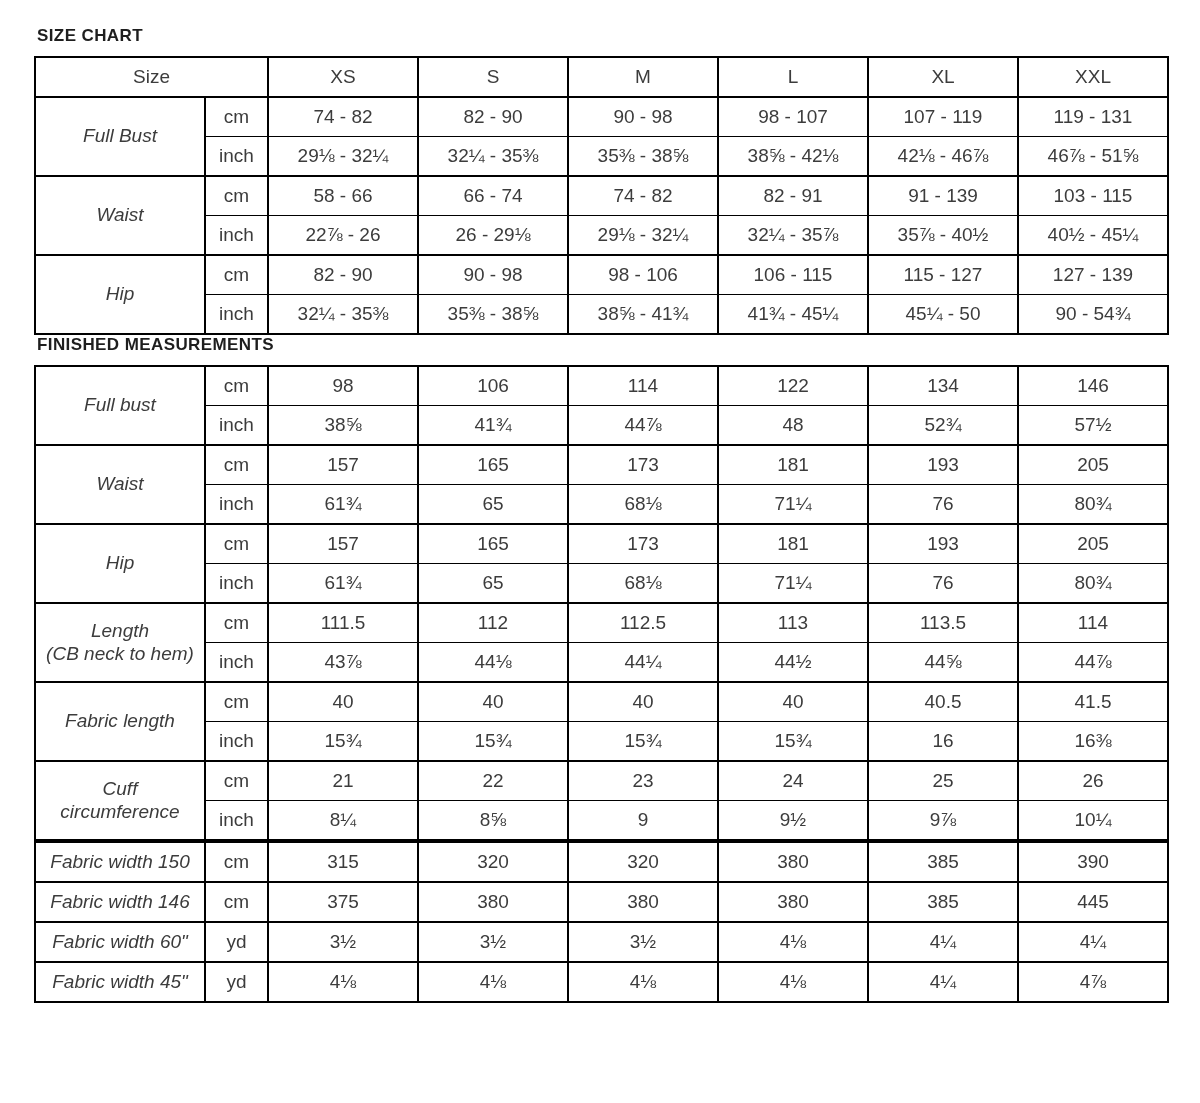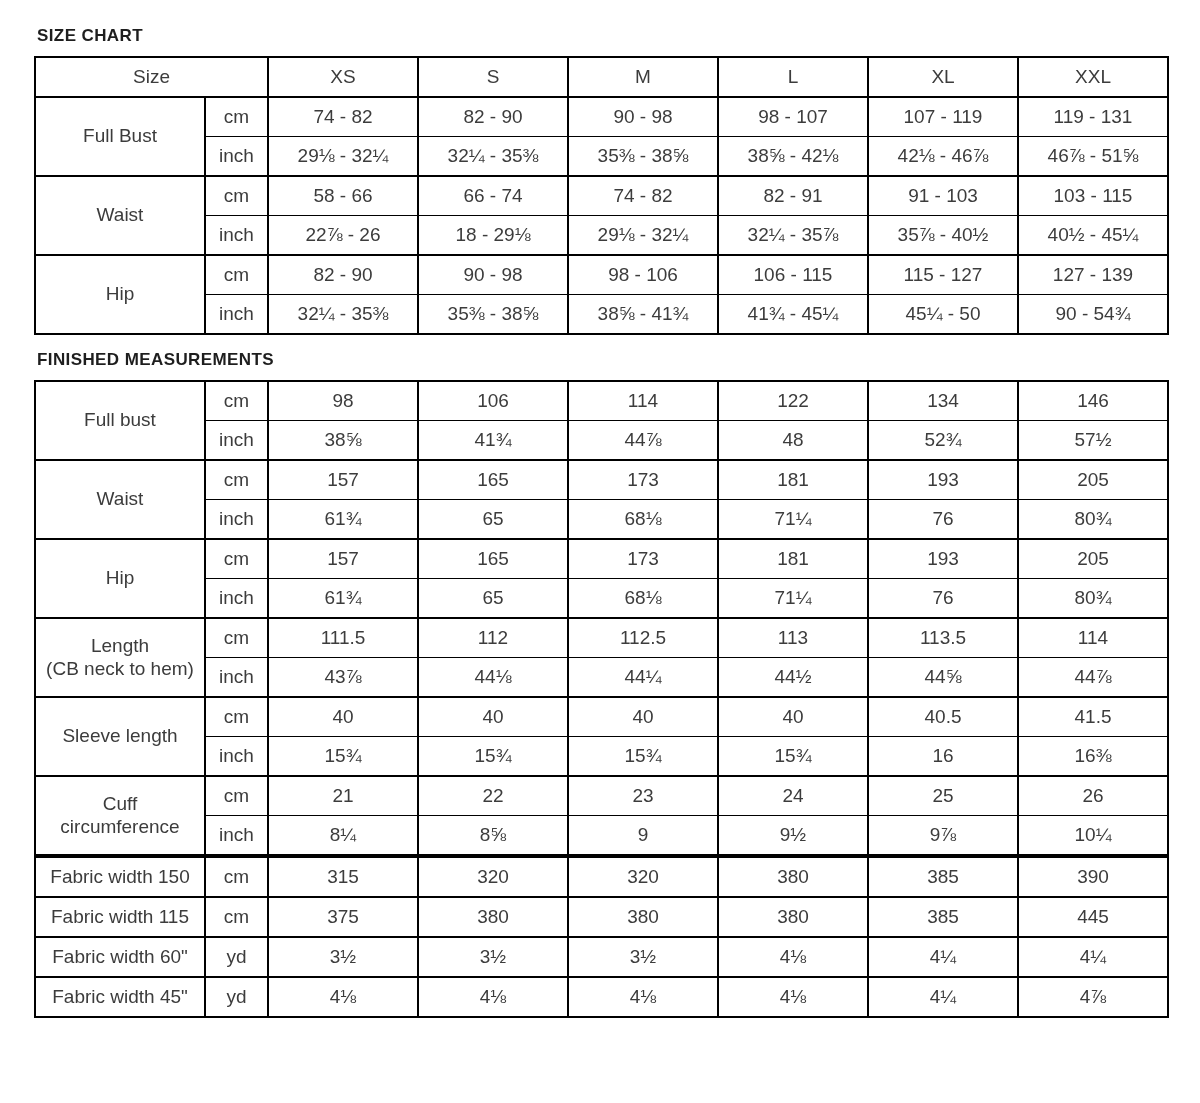--- a/index.html
+++ b/index.html
@@ -18,21 +18,20 @@
   }
   .section-title {
     font-size: 17px;
     font-weight: bold;
     color: #1e1e1e;
     letter-spacing: 0.4px;
     margin: 0 0 10px 3px;
     line-height: 20px;
   }
   .section-title.gap {
-    margin-top: 15px;
   }
   table.chart {
     border-collapse: collapse;
     table-layout: fixed;
     width: 1133px;
     margin: 0;
   }
   table.chart td, table.chart th {
     border: 2px solid #000000;
     height: 38px;
@@ -43,20 +42,21 @@
     font-weight: normal;
     color: #3c3c3c;
     overflow: hidden;
   }
   
   tr.row-cm td.thin-bottom { border-bottom-width: 1px; }
   tr.row-inch td { border-top-width: 1px; }
   td.label-cell {
     white-space: pre-line;
     line-height: 1.2;
+    font-style: italic;
   }
 </style>
 </head>
 <body>
 
 <div class="content">
 
   <h2 class="section-title">SIZE CHART</h2>
 
   <table class="chart">
@@ -101,27 +101,27 @@
           <td class="value-cell">42⅛ - 46⅞</td>
           <td class="value-cell">46⅞ - 51⅝</td>
         </tr>
         <tr class="row-cm">
           <td class="label-cell" rowspan="2">Waist</td>
           <td class="unit-cell thin-bottom">cm</td>
           <td class="value-cell thin-bottom">58 - 66</td>
           <td class="value-cell thin-bottom">66 - 74</td>
           <td class="value-cell thin-bottom">74 - 82</td>
           <td class="value-cell thin-bottom">82 - 91</td>
-          <td class="value-cell thin-bottom">91 - 103</td>
+          <td class="value-cell thin-bottom">91 - 139</td>
           <td class="value-cell thin-bottom">103 - 115</td>
         </tr>
         <tr class="row-inch">
           <td class="unit-cell">inch</td>
           <td class="value-cell">22⅞ - 26</td>
-          <td class="value-cell">18 - 29⅛</td>
+          <td class="value-cell">26 - 29⅛</td>
           <td class="value-cell">29⅛ - 32¼</td>
           <td class="value-cell">32¼ - 35⅞</td>
           <td class="value-cell">35⅞ - 40½</td>
           <td class="value-cell">40½ - 45¼</td>
         </tr>
         <tr class="row-cm">
           <td class="label-cell" rowspan="2">Hip</td>
           <td class="unit-cell thin-bottom">cm</td>
           <td class="value-cell thin-bottom">82 - 90</td>
           <td class="value-cell thin-bottom">90 - 98</td>
@@ -227,21 +227,21 @@
         <tr class="row-inch">
           <td class="unit-cell">inch</td>
           <td class="value-cell">43⅞</td>
           <td class="value-cell">44⅛</td>
           <td class="value-cell">44¼</td>
           <td class="value-cell">44½</td>
           <td class="value-cell">44⅝</td>
           <td class="value-cell">44⅞</td>
         </tr>
         <tr class="row-cm">
-          <td class="label-cell" rowspan="2">Sleeve length</td>
+          <td class="label-cell" rowspan="2">Fabric length</td>
           <td class="unit-cell thin-bottom">cm</td>
           <td class="value-cell thin-bottom">40</td>
           <td class="value-cell thin-bottom">40</td>
           <td class="value-cell thin-bottom">40</td>
           <td class="value-cell thin-bottom">40</td>
           <td class="value-cell thin-bottom">40.5</td>
           <td class="value-cell thin-bottom">41.5</td>
         </tr>
         <tr class="row-inch">
           <td class="unit-cell">inch</td>
@@ -292,21 +292,21 @@
           <td class="label-cell">Fabric width 150</td>
           <td class="unit-cell">cm</td>
           <td class="value-cell">315</td>
           <td class="value-cell">320</td>
           <td class="value-cell">320</td>
           <td class="value-cell">380</td>
           <td class="value-cell">385</td>
           <td class="value-cell">390</td>
         </tr>
         <tr>
-          <td class="label-cell">Fabric width 115</td>
+          <td class="label-cell">Fabric width 146</td>
           <td class="unit-cell">cm</td>
           <td class="value-cell">375</td>
           <td class="value-cell">380</td>
           <td class="value-cell">380</td>
           <td class="value-cell">380</td>
           <td class="value-cell">385</td>
           <td class="value-cell">445</td>
         </tr>
         <tr>
           <td class="label-cell">Fabric width 60"</td>

